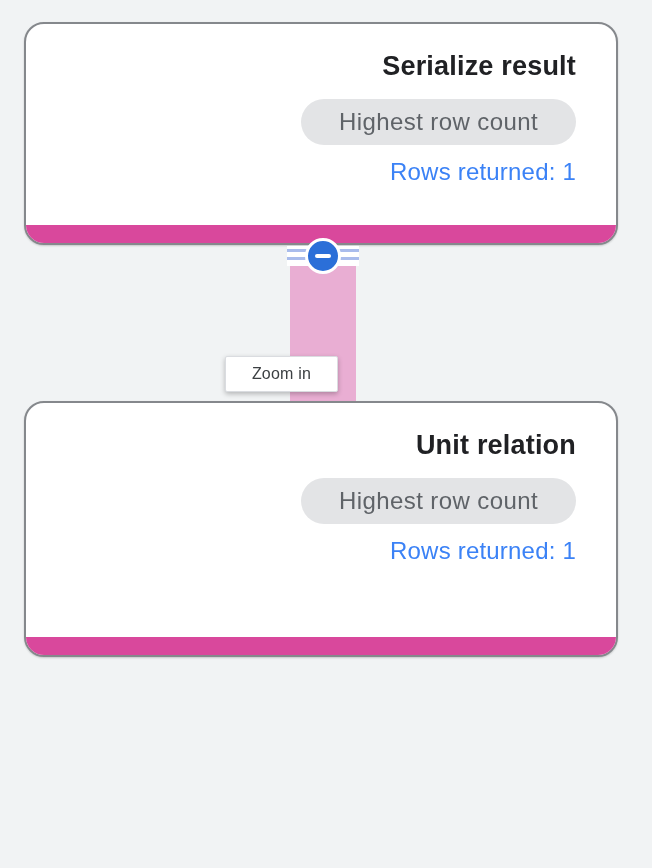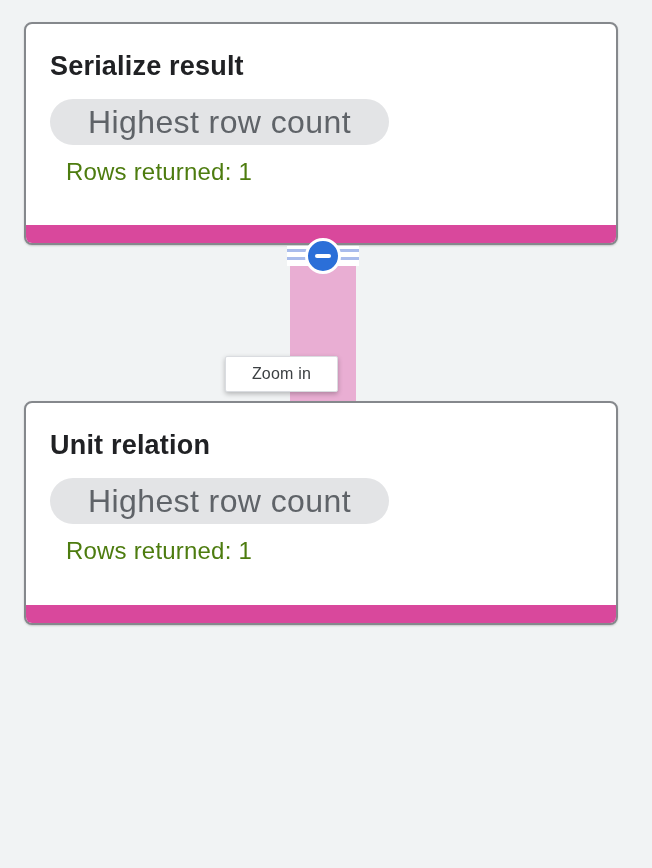--- a/index.html
+++ b/index.html
@@ -17,52 +17,53 @@
 
   
   .card {
     position: absolute;
     left: 24px;
     width: 594px;
     height: 223px;
     box-sizing: border-box;
     background: #ffffff;
     border: 2px solid #85888c;
-    border-radius: 8px;
-    padding: 26px 16px 0 24px;
+    border-radius: 20px;
+    padding: 26px 40px 0 24px;
     box-shadow: 0 1px 2px rgba(0,0,0,0.18);
     overflow: hidden;
     cursor: pointer;
+    text-align: right;
   }
   .card-top    { top: 22px; }
-  .card-bottom { top: 401px; height: 224px; }
+  .card-bottom { top: 401px; height: 256px; }
 
   .card-title {
     font-size: 27px;
     font-weight: bold;
     color: #202124;
     letter-spacing: 0.2px;
     line-height: 32px;
   }
   .badge {
     display: inline-block;
     margin-top: 17px;
     height: 46px;
     line-height: 46px;
     padding: 0 38px;
     border-radius: 23px;
     background: #e3e4e6;
     color: #5f6368;
-    font-size: 32px;
+    font-size: 24px;
     letter-spacing: 0.4px;
   }
   .rows-label {
     margin-top: 13px;
     font-size: 24px;
-    color: #4d7c0f;
+    color: #3b82f6;
     letter-spacing: 0.2px;
     margin-left: 16px;
   }
   .accent-bar {
     position: absolute;
     left: 0;
     right: 0;
     bottom: 0;
     height: 18px;
     background: #d9489c;

